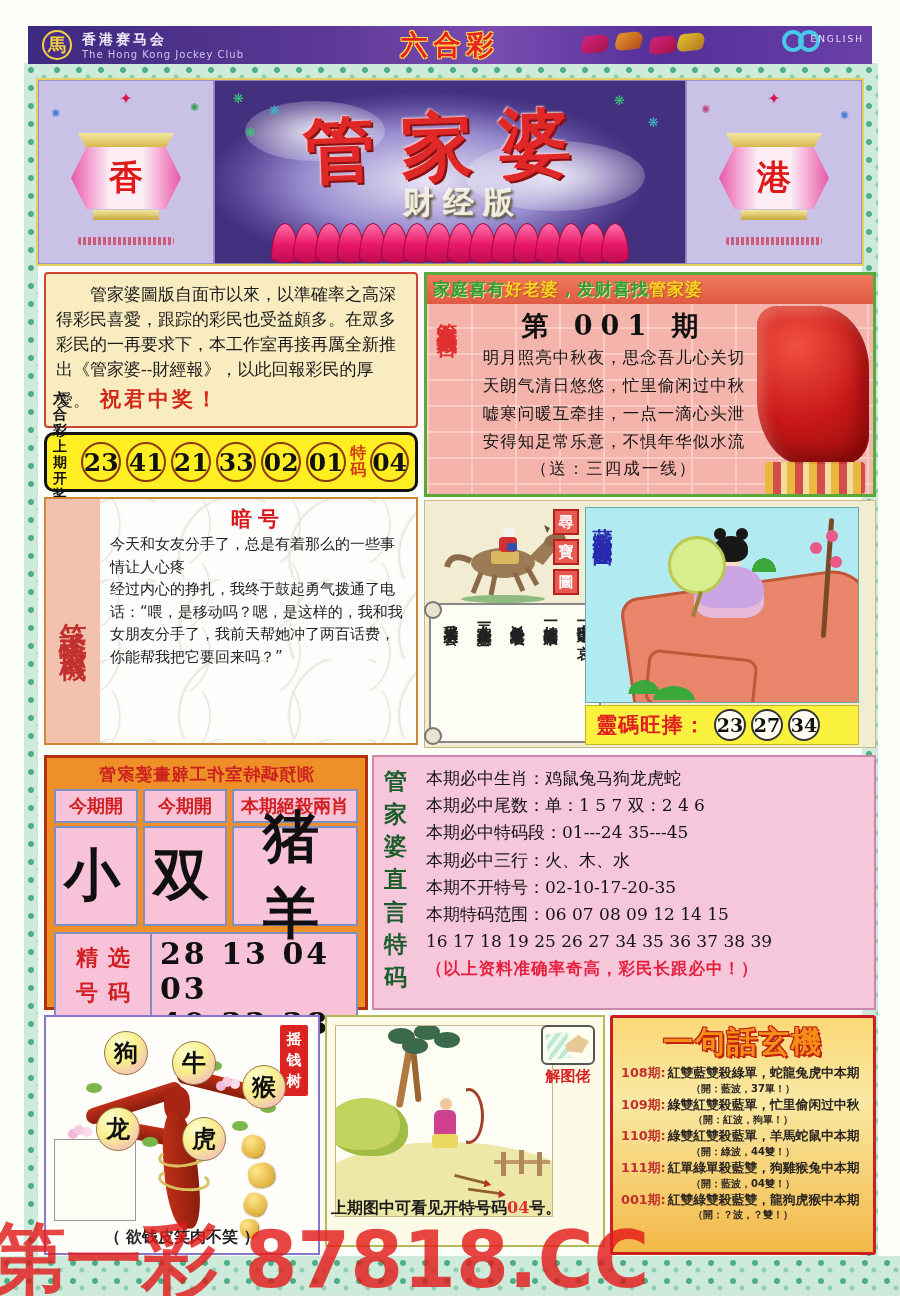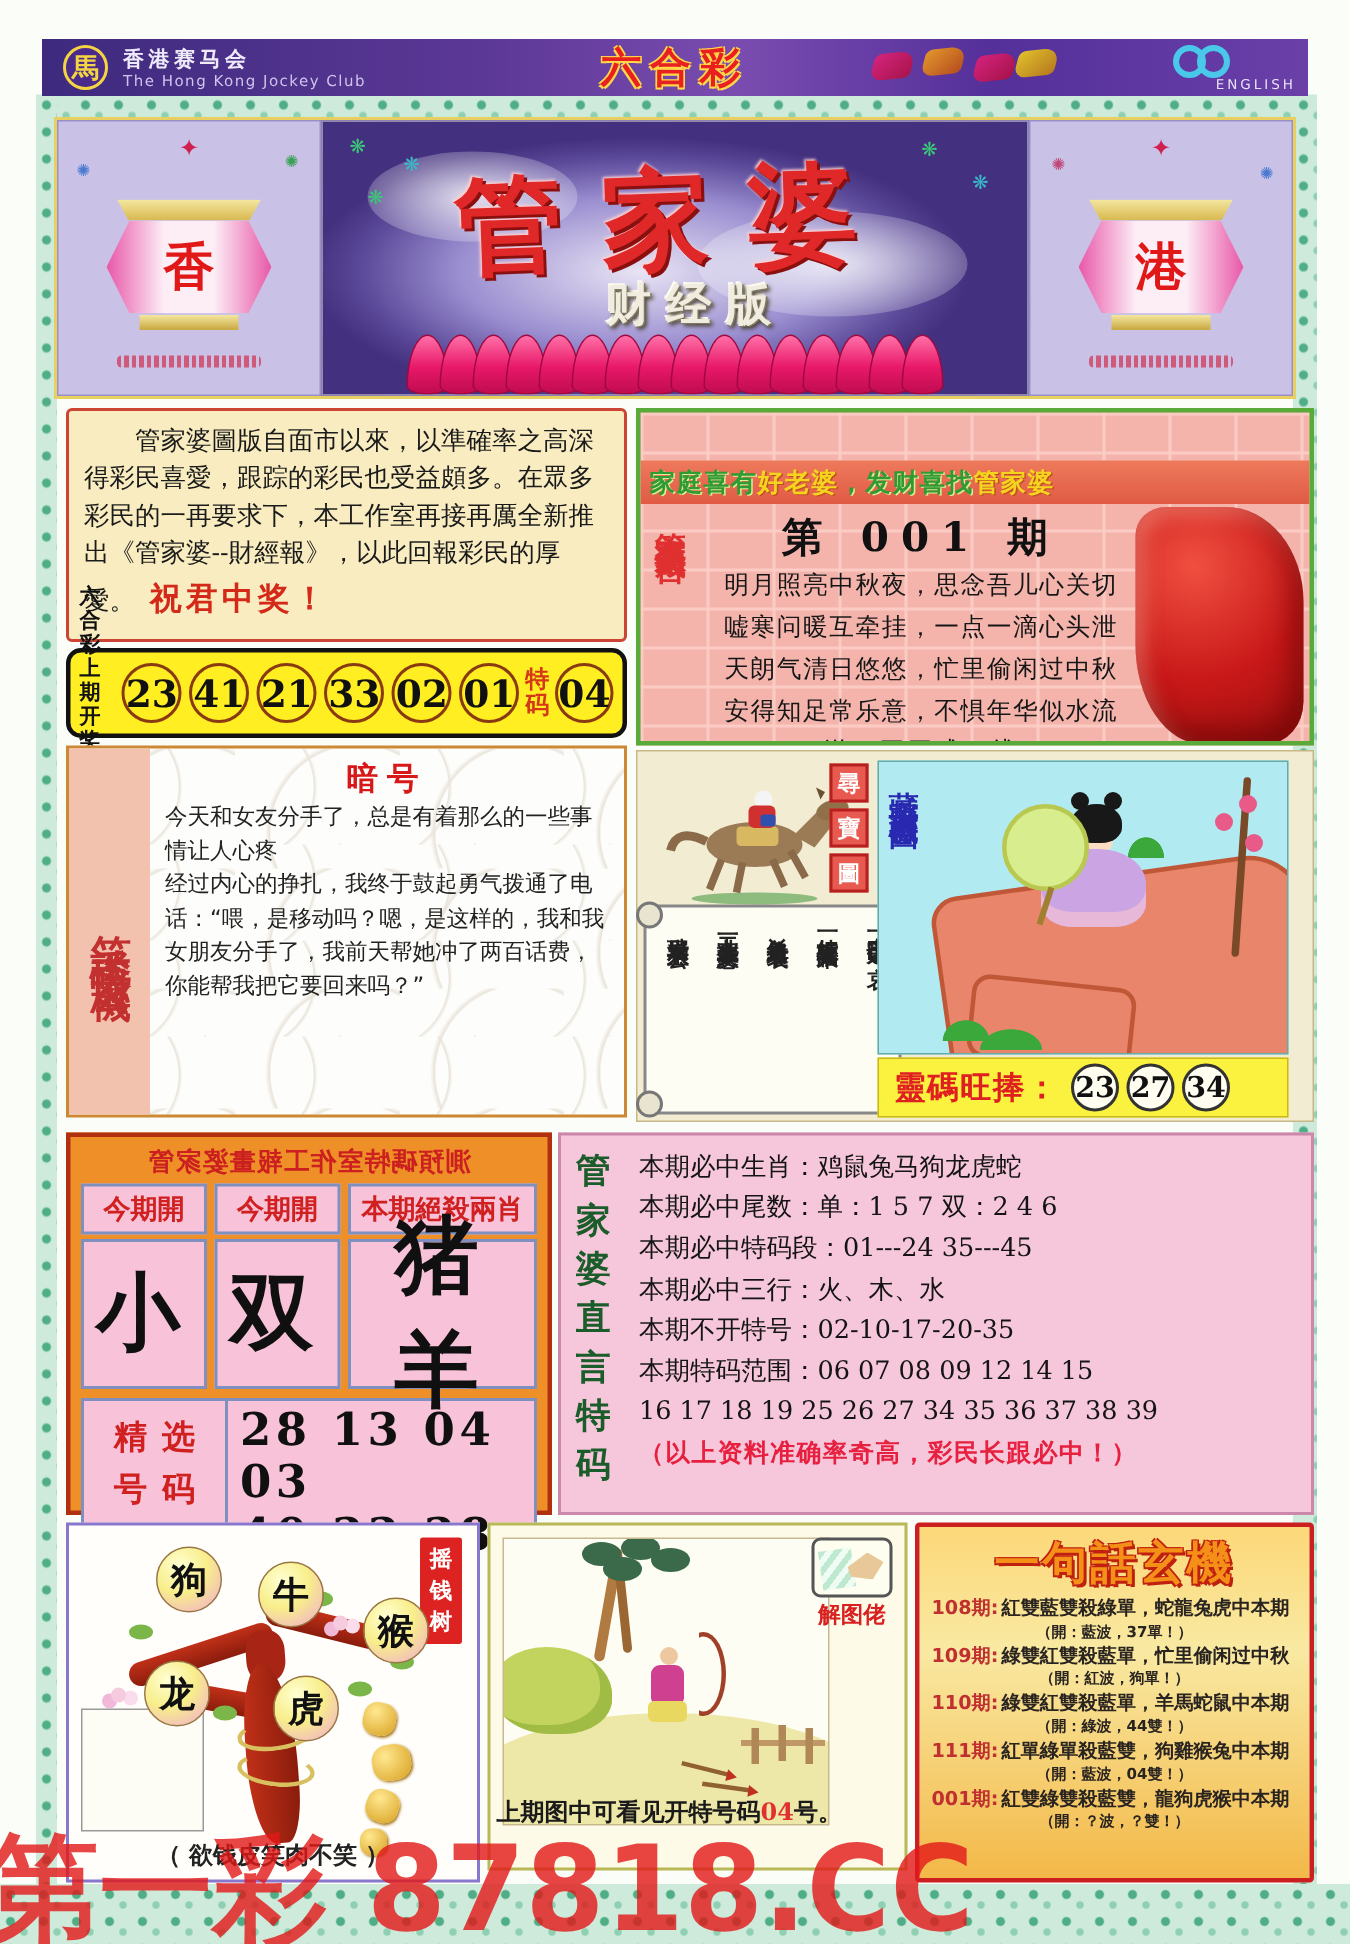--- a/index.html
+++ b/index.html
@@ -30,21 +30,21 @@
     color:#e82020; letter-spacing:6px; font-family:"DejaVu Serif",serif;
     text-shadow:1px 1px 0 #ffd84a,-1px -1px 0 #ffd84a,1px -1px 0 #ffd84a,-1px 1px 0 #ffd84a; }
   .horses { position:absolute; right:170px; top:5px; width:120px; height:28px; }
   .horses i { position:absolute; width:26px; height:18px; background:linear-gradient(135deg,#e0207a,#b01040);
     transform:skewX(-20deg) rotate(-6deg); border-radius:4px 10px 4px 8px; opacity:.9; }
   .horses i:nth-child(1){left:0; top:4px;} .horses i:nth-child(2){left:34px; top:1px; background:linear-gradient(135deg,#f0a020,#c05010);}
   .horses i:nth-child(3){left:68px; top:5px;} .horses i:nth-child(4){left:96px; top:2px; background:linear-gradient(135deg,#f0d020,#c08010);}
   .cc-logo { position:absolute; right:44px; top:4px; width:52px; height:24px; }
   .cc-logo i { position:absolute; width:22px; height:22px; border:4px solid #49c8ea; border-radius:50%; }
   .cc-logo i:nth-child(1){left:6px;} .cc-logo i:nth-child(2){left:22px;}
-  .eng { position:absolute; right:8px; bottom:2px; font-size:9px; letter-spacing:2px; color:#e8e2f6; }
+  .eng { position:absolute; right:8px; bottom:20px; font-size:9px; letter-spacing:2px; color:#e8e2f6; }
 
   
   .banner { position:absolute; left:36px; top:78px; width:828px; height:188px;
     background:repeating-linear-gradient(45deg,#f6ef9c 0 14px,#fdf8d2 14px 28px);
     border:2px solid #e8d060; display:flex; }
   .lantern-panel { width:176px; height:100%; background:#c9c2e6; border:1px solid #9a90c8;
     position:relative; overflow:hidden; }
   .lantern-panel .star { position:absolute; top:8px; left:50%; transform:translateX(-50%); color:#d02050; font-size:16px; }
   .lp-deco { position:absolute; font-size:11px; color:#4a7ad0; }
   .lantern { position:absolute; left:50%; top:52px; transform:translateX(-50%); width:110px; height:96px; }
@@ -98,21 +98,21 @@
   .joke-main { flex:1; padding:6px 10px; }
   .joke-title { text-align:center; color:#d81818; font-size:21px; font-weight:bold; letter-spacing:6px; }
   .jline { font-size:15px; line-height:1.5; color:#222; }
 
   
   .poem { left:424px; top:272px; width:452px; height:225px; border:3px solid #5aaa3a; background:#f4b4ac;
     background-image:linear-gradient(rgba(252,206,198,.9) 2px, transparent 2px),
                      linear-gradient(90deg, rgba(252,206,198,.9) 2px, transparent 2px);
     background-size:44px 26px; overflow:hidden; }
   .poem-strip { height:29px; background:linear-gradient(#ee7a5c,#e05a44); display:flex; align-items:center; padding-left:6px;
-    font-size:17px; font-weight:bold; letter-spacing:1px; white-space:nowrap;margin-top:32px; }
+    font-size:17px; font-weight:bold; letter-spacing:1px; white-space:nowrap; }
   .poem-strip .green { color:#2f9a36; text-shadow:1px 1px 0 #d8f090; }
   .poem-strip .yellow { color:#f5d420; text-shadow:1px 1px 0 #c05020; }
   .poem-body { position:relative; height:196px; }
   .poem-side { position:absolute; left:2px; top:2px; bottom:2px; width:36px; display:flex; justify-content:center; }
   .poem-side span { writing-mode:vertical-rl; font-size:21px; font-weight:bold; color:#e03030; letter-spacing:2px; font-family:"DejaVu Serif",serif; }
   .poem-center { position:absolute; left:44px; top:4px; width:286px; text-align:center; }
   .issue-title { font-size:27px; font-weight:bold; letter-spacing:8px; color:#111; font-family:"DejaVu Serif",serif; }
   .pline { font-size:16.5px; color:#161616; line-height:1.7; letter-spacing:1px; font-family:"DejaVu Serif",serif; white-space:nowrap; }
   .gift { font-size:16.5px; color:#161616; margin-top:2px; letter-spacing:2px; font-family:"DejaVu Serif",serif; }
   .cloth { position:absolute; right:4px; top:2px; width:112px; height:158px;
@@ -371,22 +371,22 @@
         <span class="yellow">管家婆</span>
       </div>
     <div class="poem-body">
       <div class="poem-side">
         <span>管家婆八句箴言</span>
       </div>
       <div class="poem-center">
         <div class="issue-title">第 001 期</div>
         <div>
             <div class="pline">明月照亮中秋夜，思念吾儿心关切</div>
+            <div class="pline">天朗气清日悠悠，忙里偷闲过中秋</div>
             <div class="pline">嘘寒问暖互牵挂，一点一滴心头泄</div>
-            <div class="pline">天朗气清日悠悠，忙里偷闲过中秋</div>
             <div class="pline">安得知足常乐意，不惧年华似水流</div>
           </div>
         <div class="gift">（送：三四成一线）</div>
       </div>
       <div class="cloth"></div>
       <div class="giftbox"></div>
     </div>
   </div>
 
   <div class="panel treasure">

